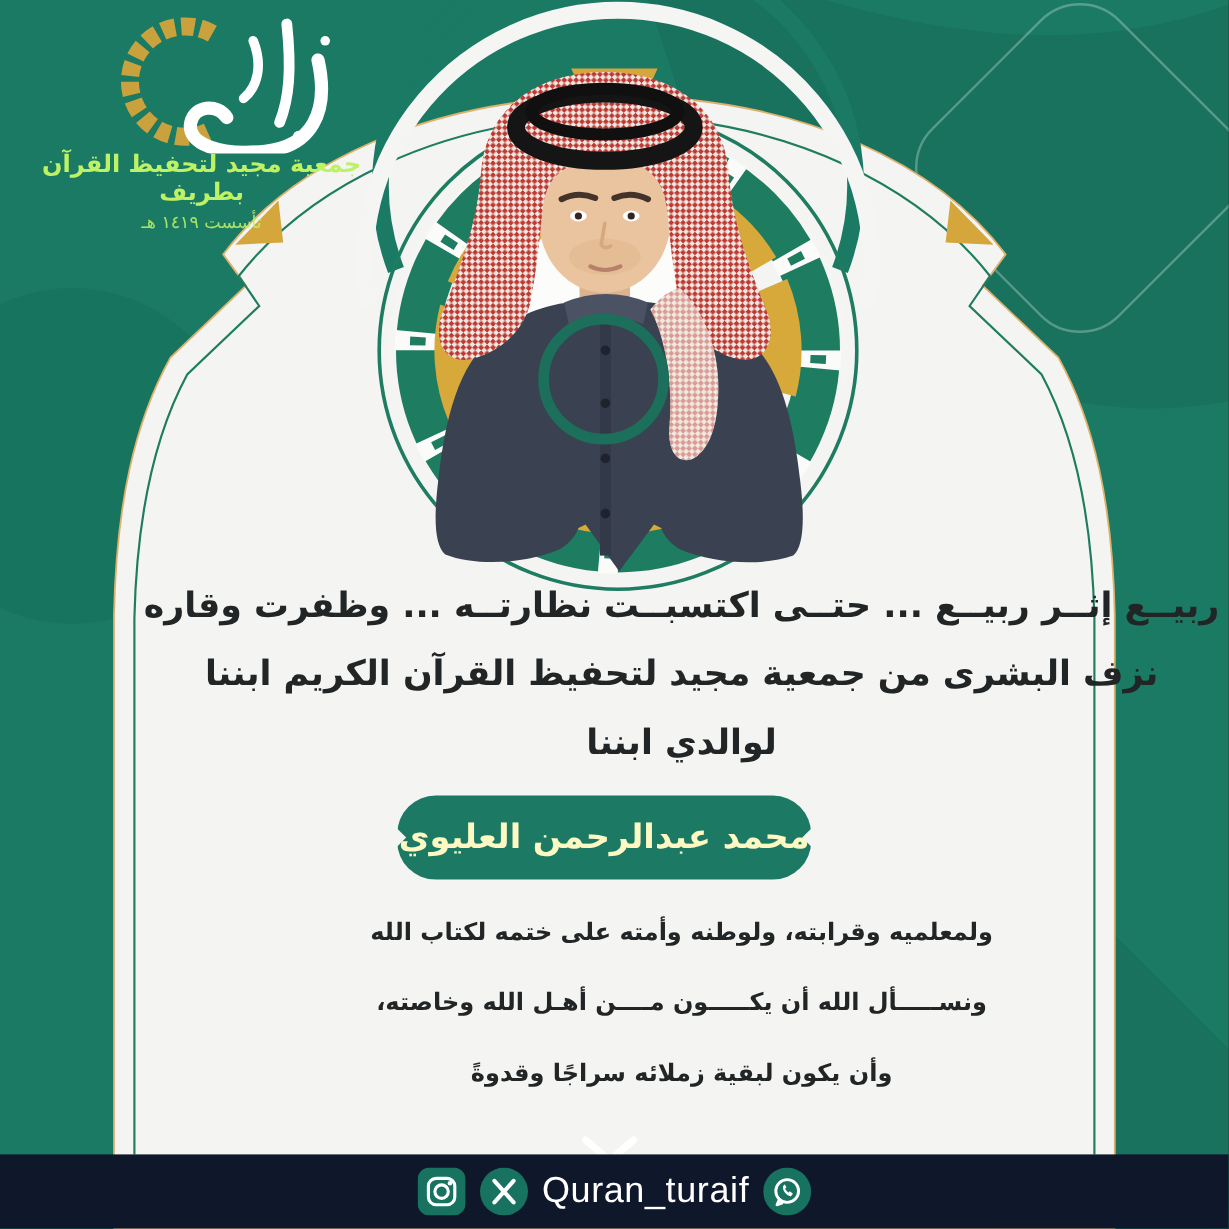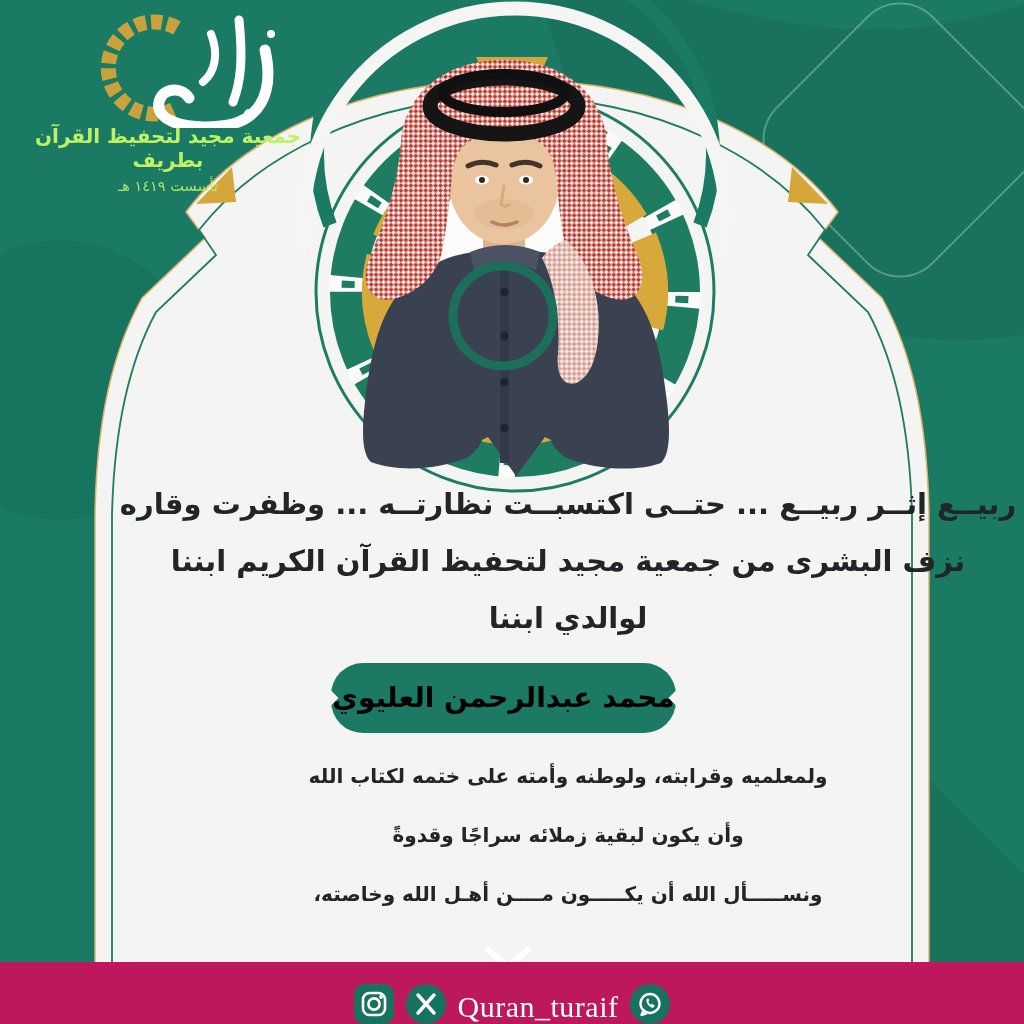--- a/index.html
+++ b/index.html
@@ -11,30 +11,30 @@
   .logo .mark{display:block;margin:0 auto;}
   .logo .society{font-size:20px;font-weight:700;letter-spacing:0;margin-top:-4px;}
   .logo .founded{font-size:14.5px;opacity:.88;margin-top:6px;}
   
   .txt{position:absolute;left:112px;width:912px;text-align:center;direction:rtl;
        color:#212525;font-weight:700;white-space:nowrap;}
   .intro{top:476px;font-size:29px;line-height:57px;}
   .dua{top:747px;font-size:20px;line-height:59px;}
   
   .pill{position:absolute;left:331px;top:663px;width:345px;height:70px;background:#1C7A64;
-        border-radius:32px;color:#000000;font-size:28px;font-weight:700;line-height:70px;
+        border-radius:32px;color:#fef9c3;font-size:28px;font-weight:700;line-height:70px;
         text-align:center;direction:rtl;}
   .pill::before,.pill::after{content:"";position:absolute;top:50%;width:12px;height:12px;
         background:#F4F4F2;transform:translateY(-50%) rotate(45deg);}
   .pill::before{left:-7px;} .pill::after{right:-7px;}
   
   .chevron{position:absolute;left:480px;top:946px;}
-  .bar{position:absolute;left:0;bottom:0;width:1024px;height:62px;background:#be185d;
-       display:flex;align-items:flex-end;justify-content:center;gap:12px;
-       color:#fff;font-family:Liberation Serif, serif;font-size:30px;}
+  .bar{position:absolute;left:0;bottom:0;width:1024px;height:62px;background:#0f172a;
+       display:flex;align-items:center;justify-content:center;gap:12px;
+       color:#fff;font-family:Liberation Sans, sans-serif;font-size:30px;}
   .bar .hnd{letter-spacing:.5px;}
 </style>
 </head>
 <body>
 
 <div class="poster">
 
   <svg class="art" viewBox="0 0 1024 1024">
     <defs>
       <pattern id="shK" width="7" height="7" patternUnits="userSpaceOnUse" patternTransform="rotate(45)">
@@ -149,22 +149,22 @@
     <div>نزف البشرى من جمعية مجيد لتحفيظ القرآن الكريم ابننا</div>
     <div>لوالدي ابننا</div>
   </div>
 
   <div class="pill">
     <span>محمد عبدالرحمن العليوي</span>
   </div>
 
   <div class="txt dua">
     <div>ولمعلميه وقرابته، ولوطنه وأمته على ختمه لكتاب الله</div>
+    <div>ونســـــأل الله أن يكـــــون مــــن أهـل الله وخاصته،</div>
     <div>وأن يكون لبقية زملائه سراجًا وقدوةً</div>
-    <div>ونســـــأل الله أن يكـــــون مــــن أهـل الله وخاصته،</div>
   </div>
 
   <svg class="chevron" width="56" height="28" viewBox="0 0 56 28">
     <path d="M8,4 L28,21 L48,4" fill="none" stroke="#FFFFFF" stroke-width="6" stroke-linecap="round" stroke-linejoin="round"></path>
   </svg>
 
   <footer class="bar">
     <svg width="40" height="40" viewBox="0 0 40 40">
       <rect width="40" height="40" rx="10" fill="#17735F"></rect>
       <rect x="9" y="9" width="22" height="22" rx="6.5" fill="none" stroke="#FFFFFF" stroke-width="2.6"></rect>

